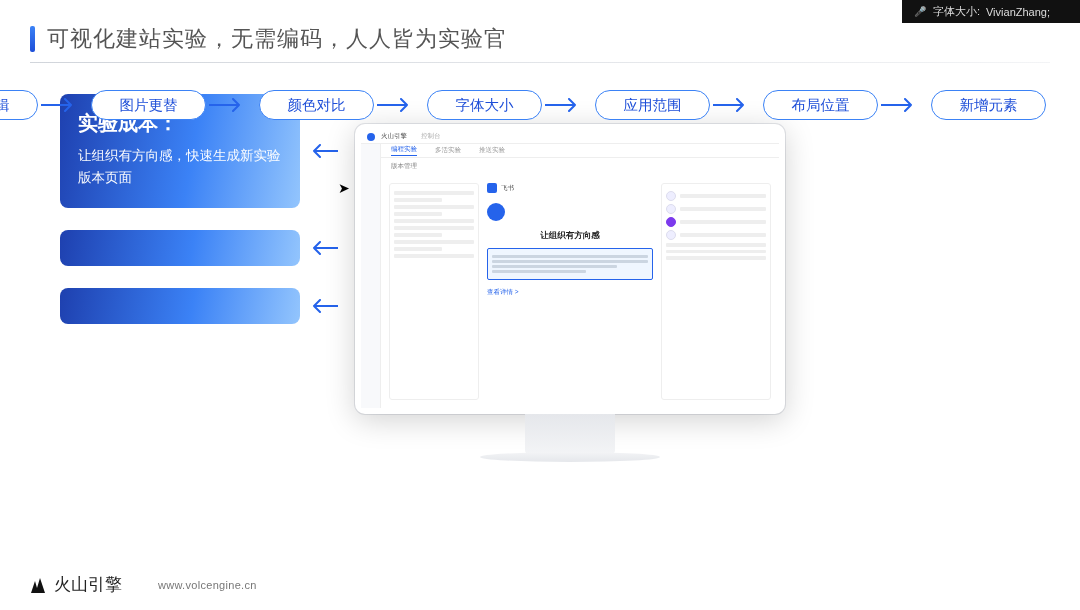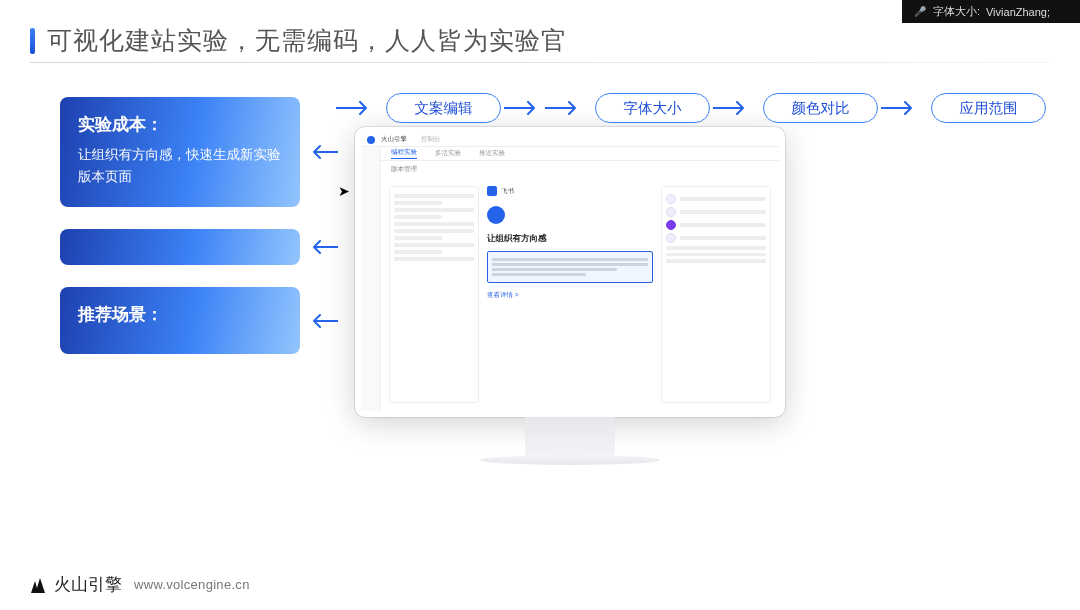--- a/index.html
+++ b/index.html
@@ -35,21 +35,21 @@
       padding: 24px 0 0 30px;
       gap: 12px;
     }
     .title-bar {
       width: 5px;
       height: 26px;
       background: linear-gradient(180deg, #3b82f6, #1d4ed8);
       border-radius: 2px;
     }
     .title-text {
-      font-size: 25px;
+      font-size: 22px;
       color: #555;
       letter-spacing: 1px;
     }
 
     
     .main {
       position: relative;
       width: 100%;
       height: 480px;
       margin-top: 30px;
@@ -66,21 +66,21 @@
       gap: 22px;
     }
     .left-card {
       background: linear-gradient(100deg, #1e40af 0%, #3b82f6 55%, #93c5fd 100%);
       border-radius: 8px;
       padding: 16px 18px 20px 18px;
       color: #fff;
       position: relative;
     }
     .left-card-title {
-      font-size: 17px;
+      font-size: 20px;
       font-weight: 700;
       margin-bottom: 8px;
     }
     .left-card-body {
       font-size: 13.5px;
       line-height: 1.6;
       opacity: 0.97;
     }
 
     
@@ -133,21 +133,21 @@
     .app-sidebar { width:20px; background:#f8f9fb; border-right:1px solid #eee; }
     .app-main { flex:1; display:flex; flex-direction:column; }
     .app-tabs { height:14px; border-bottom:1px solid #eee; display:flex; align-items:center; gap:18px; padding:0 10px; color:#999; }
     .app-content { flex:1; display:flex; padding:8px; gap:8px; }
     .app-left-panel { width:90px; background:#fff; border:1px solid #eee; border-radius:3px; padding:4px; }
     .refline { height:4px; background:#eee; margin:3px 0; border-radius:1px; }
     .refline.sm { width:60%; }
     .app-center { flex:1; display:flex; flex-direction:column; gap:6px; }
     .center-header { display:flex; align-items:center; gap:4px; }
     .center-header .icon { width:10px; height:10px; border-radius:2px; background:#2563eb; }
-    .center-headline { font-size:8.5px; font-weight:700; color:#222; margin-top:3px; }
+    .center-headline { font-size:8.5px; font-weight:700; color:#222; margin-top:3px;text-align:center; }
     .center-selected { border:1px solid #2563eb; background:#eff6ff; padding:4px; border-radius:2px; }
     .center-selected .tl { height:3.5px; background:#cbd5e1; margin:1.5px 0; border-radius:1px; }
     .center-link { color:#2563eb; font-size:6.5px; margin-top:2px; }
     .app-right-panel { width:110px; background:#fff; border:1px solid #eee; border-radius:3px; padding:4px; position:relative; }
     .panel-row { display:flex; align-items:center; gap:4px; margin:3px 0; }
     .panel-row .chip { width:10px; height:10px; border-radius:50%; background:#eef; border:1px solid #dde; }
     .panel-row .chip.purple { background:#7c3aed; border-color:#7c3aed; }
     .panel-row .barline { flex:1; height:3.5px; background:#eee; border-radius:1px; }
 
     
@@ -196,21 +196,21 @@
       position: absolute;
       left: 28px;
       bottom: 14px;
       display: flex;
       align-items: center;
       gap: 12px;
       color: #333;
     }
     .footer-logo { display:flex; align-items:center; gap:6px; font-size:17px; font-weight:500; color:#222; }
     .footer-logo svg { display:block; }
-    .footer-url { font-size: 13px; color: #777; letter-spacing: 0.3px; }
+    .footer-url { font-size: 11px; color: #777; letter-spacing: 0.3px; margin-left: 24px; }
 
     .hr-top {
       position:absolute;
       left: 30px; right: 30px;
       top: 62px;
       height: 1px;
       background: linear-gradient(90deg,#d1d5db, #f3f4f6);
     }
   </style>
 </head>
@@ -241,21 +241,20 @@
       </div>
     </div>
     <div class="left-card">
       <div class="left-arrow">
         <svg width="30" height="14" viewBox="0 0 30 14">
             <path d="M30 7 L6 7 M12 1 L6 7 L12 13" stroke="#2563eb" stroke-width="2" fill="none" stroke-linecap="round" stroke-linejoin="round"></path>
           </svg>
       </div>
     </div>
     <div class="left-card">
-      <div class="left-card-title">推荐场景：</div>
       <div class="left-arrow">
         <svg width="30" height="14" viewBox="0 0 30 14">
             <path d="M30 7 L6 7 M12 1 L6 7 L12 13" stroke="#2563eb" stroke-width="2" fill="none" stroke-linecap="round" stroke-linejoin="round"></path>
           </svg>
       </div>
     </div>
   </div>
 
   <div class="cursor">➤</div>
 
@@ -346,43 +345,62 @@
             <path d="M0 7 L30 7 M24 1 L30 7 L24 13" stroke="#2563eb" stroke-width="2" fill="none" stroke-linecap="round" stroke-linejoin="round"></path>
           </svg></div>
       <div class="pill">
           <span>文案编辑</span>
         </div>
     </div>
     <div class="pill-row">
         <div class="right-arrow"><svg width="38" height="14" viewBox="0 0 38 14">
             <path d="M0 7 L30 7 M24 1 L30 7 L24 13" stroke="#2563eb" stroke-width="2" fill="none" stroke-linecap="round" stroke-linejoin="round"></path>
           </svg></div>
+      <div class="pill">
+          <span>图片更替</span>
+        </div>
+      </div>
+    <div class="pill-row">
+        <div class="right-arrow"><svg width="38" height="14" viewBox="0 0 38 14">
+            <path d="M0 7 L30 7 M24 1 L30 7 L24 13" stroke="#2563eb" stroke-width="2" fill="none" stroke-linecap="round" stroke-linejoin="round"></path>
+          </svg></div>
+      <div class="pill">
+          <span>颜色对比</span>
+        </div>
       </div>
     <div class="pill-row">
         <div class="right-arrow"><svg width="38" height="14" viewBox="0 0 38 14">
             <path d="M0 7 L30 7 M24 1 L30 7 L24 13" stroke="#2563eb" stroke-width="2" fill="none" stroke-linecap="round" stroke-linejoin="round"></path>
           </svg></div>
       <div class="pill">
           <span>字体大小</span>
         </div>
       </div>
     <div class="pill-row">
         <div class="right-arrow"><svg width="38" height="14" viewBox="0 0 38 14">
             <path d="M0 7 L30 7 M24 1 L30 7 L24 13" stroke="#2563eb" stroke-width="2" fill="none" stroke-linecap="round" stroke-linejoin="round"></path>
           </svg></div>
       <div class="pill">
-          <span>颜色对比</span>
-        </div>
-      </div>
-    <div class="pill-row">
-        <div class="right-arrow"><svg width="38" height="14" viewBox="0 0 38 14">
-            <path d="M0 7 L30 7 M24 1 L30 7 L24 13" stroke="#2563eb" stroke-width="2" fill="none" stroke-linecap="round" stroke-linejoin="round"></path>
-          </svg></div>
-      <div class="pill">
           <span>应用范围</span>
+        </div>
+      </div>
+    <div class="pill-row">
+        <div class="right-arrow"><svg width="38" height="14" viewBox="0 0 38 14">
+            <path d="M0 7 L30 7 M24 1 L30 7 L24 13" stroke="#2563eb" stroke-width="2" fill="none" stroke-linecap="round" stroke-linejoin="round"></path>
+          </svg></div>
+      <div class="pill">
+          <span>布局位置</span>
+        </div>
+      </div>
+    <div class="pill-row">
+        <div class="right-arrow"><svg width="38" height="14" viewBox="0 0 38 14">
+            <path d="M0 7 L30 7 M24 1 L30 7 L24 13" stroke="#2563eb" stroke-width="2" fill="none" stroke-linecap="round" stroke-linejoin="round"></path>
+          </svg></div>
+      <div class="pill">
+          <span>新增元素</span>
         </div>
       </div>
   </div>
 
 </div>
 
 <div class="footer">
   <div class="footer-logo">
     <svg width="20" height="20" viewBox="0 0 20 20">
       <path d="M3 18 L7 6 L9 13 L12 3 L17 18 Z" fill="#111"></path>

